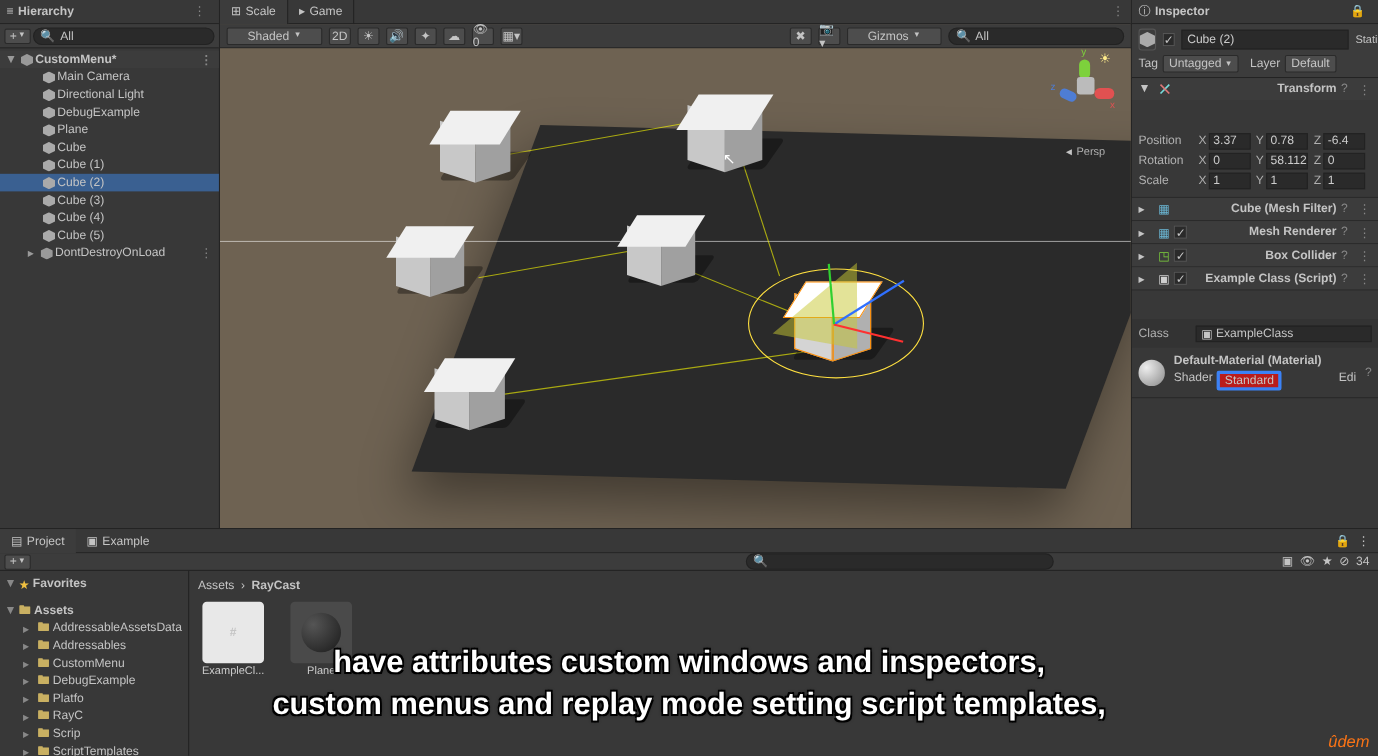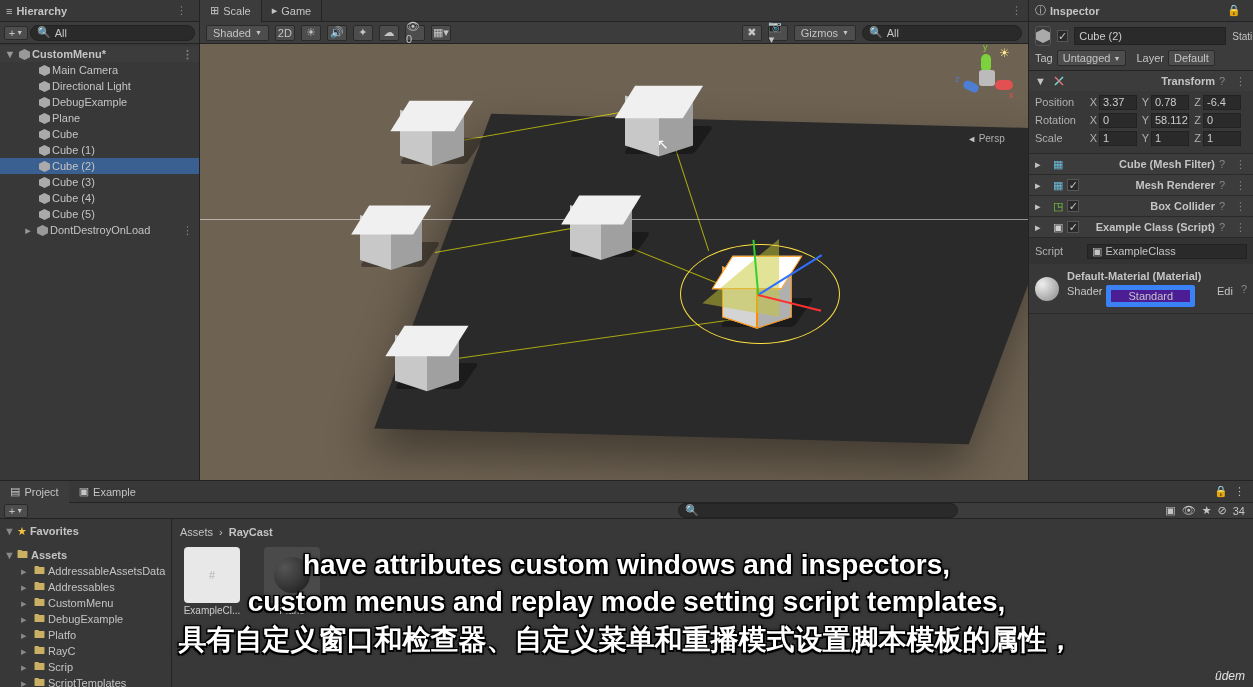--- a/index.html
+++ b/index.html
@@ -22,21 +22,21 @@
 .tree-row .fold { width: 12px; text-align: center; color: #999; }
 .cube-ico { width: 12px; height: 12px; display: inline-flex; align-items: center; justify-content: center; }
 .vdots { margin-left: auto; color: #888; padding-right: 6px; }
 
 
 .center { display: flex; flex-direction: column; background: #6e6252; }
 .tabs { height: 22px; background: #383838; display: flex; align-items: center; border-bottom: 1px solid #232323; }
 .tab { height: 22px; padding: 0 10px; display: flex; align-items: center; gap: 4px; border-right: 1px solid #232323; }
 .tab.active { background: #3c3c3c; }
 .scene-toolbar { height: 22px; background: #3c3c3c; display: flex; align-items: center; padding: 0 6px; gap: 6px; border-bottom: 1px solid #232323; }
-.scene-toolbar .dd { background: #4d4d4d; border: 1px solid #2a2a2a; border-radius: 2px; height: 16px; padding: 0 6px; display: flex; align-items: center; gap: 4px; }
+.scene-toolbar .dd { background: #4d4d4d; border: 1px solid #2a2a2a; border-radius: 2px; height: 16px; padding: 0 18px; display: flex; align-items: center; gap: 4px; }
 .scene-toolbar .ico { width: 20px; height: 16px; display: flex; align-items: center; justify-content: center; background: #4d4d4d; border: 1px solid #2a2a2a; border-radius: 2px; }
 .scene-toolbar .sep { flex: 1; }
 .viewport { flex: 1; position: relative; background: #6e6252; overflow: hidden; }
 
 
 .plane { position: absolute; left: 230px; top: 25px; width: 600px; height: 420px; background: #2a2a2a; transform: skewX(-18deg) scaleY(0.75) rotate(2deg); box-shadow: 0 30px 50px rgba(0,0,0,0.4); }
 .grid-line-h { position: absolute; height: 1px; background: rgba(255,255,255,0.5); width: 2000px; left: -500px; top: 175px; }
 .grid-line-v { position: absolute; width: 1px; background: rgba(255,255,255,0.5); height: 2000px; top: -500px; left: 770px; transform: rotate(-22deg); transform-origin: top; }
 .shadow { position: absolute; background: rgba(0,0,0,0.35); border-radius: 4px; }
 .cube3d { position: absolute; }
@@ -61,21 +61,21 @@
 .insp-name .gobox { width: 20px; height: 20px; border: 1px solid #555; border-radius: 3px; display:flex;align-items:center;justify-content:center;}
 .insp-name input[type=text] { flex: 1; background: #2a2a2a; border: 1px solid #222; height: 18px; padding: 0 4px; color: #ccc; }
 .insp-tagline { display: flex; align-items: center; gap: 4px; padding-top: 4px; font-size: 10px; }
 .insp-tagline .dd { background: #4d4d4d; border: 1px solid #2a2a2a; border-radius: 2px; padding: 1px 5px; display: inline-flex; align-items: center; gap: 3px; }
 
 .comp { border-bottom: 1px solid #2a2a2a; }
 .comp-header { height: 20px; display: flex; align-items: center; padding: 0 6px; gap: 4px; background: #3c3c3c; }
 .comp-header .name { flex: 1; font-weight: bold; text-align: right; }
 .comp-header .ico { width: 14px; }
 .comp-header .help { width: 12px; color: #888; }
-.comp-body { padding: 2px 6px 6px 6px; }
+.comp-body { padding: 2px 6px 6px 6px; margin-top: 26px; }
 .prop-row { display: flex; align-items: center; height: 18px; gap: 2px; }
 .prop-row .lbl { width: 50px; color: #b0b0b0; }
 .prop-row .ax { width: 10px; text-align: right; color: #b0b0b0; }
 .prop-row .val { width: 38px; background: #2a2a2a; border: 1px solid #222; height: 15px; padding: 0 3px; color: #ccc; overflow:hidden;}
 .mat-row { padding: 6px; display: flex; align-items: center; gap: 8px; }
 .mat-ball { width: 24px; height: 24px; background: radial-gradient(circle at 30% 30%, #eee, #888); border-radius: 50%; }
 .add-comp { margin: 10px auto; width: 160px; height: 22px; background: #4d4d4d; border: 1px solid #2a2a2a; border-radius: 3px; display: flex; align-items: center; justify-content: center; }
 
 
 .project-area { grid-column: 1 / 4; background: #383838; border-top: 1px solid #232323; display: flex; flex-direction: column; }
@@ -95,21 +95,21 @@
 .proj-content { flex: 1; padding: 4px 8px; }
 .breadcrumb { height: 18px; display: flex; align-items: center; gap: 6px; color: #b0b0b0; }
 .assets-grid { display: flex; gap: 16px; padding-top: 6px; }
 .asset { width: 64px; display: flex; flex-direction: column; align-items: center; gap: 2px; }
 .asset .thumb { width: 56px; height: 56px; background: #4a4a4a; border-radius: 4px; display: flex; align-items: center; justify-content: center; font-size: 28px; color: #7ab87a; }
 .asset .albl { font-size: 10px; color: #ccc; white-space: nowrap; overflow: hidden; text-overflow: ellipsis; width: 64px; text-align: center; }
 
 
 .subtitle { position: absolute; left: 0; right: 0; bottom: 28px; text-align: center; pointer-events: none; }
 .subtitle .line { font-size: 28px; font-weight: bold; color: #fff; text-shadow: -1.5px -1.5px 0 #000, 1.5px -1.5px 0 #000, -1.5px 1.5px 0 #000, 1.5px 1.5px 0 #000, 0 0 4px #000; line-height: 1.35; }
-.watermark { position: absolute; right: 8px; bottom: 4px; color: #e5e5e5; font-size: 12px; font-style: italic; }
+.watermark { position: absolute; right: 8px; bottom: 4px; color: #f97316; font-size: 15px; font-style: italic; }
 
 
 svg { display: block; }
 .chk { width: 12px; height: 12px; background: #2a2a2a; border: 1px solid #555; display:inline-flex;align-items:center;justify-content:center; }
 </style>
 </head>
 <body>
 
 <div class="app">
 
@@ -466,36 +466,36 @@
             <span class="chk">✓</span>
             <span class="name">Example Class (Script)</span>
             <span class="help">?</span>
             <span class="help">⋮</span>
           </div>
         </div>
       </div>
 
     <div class="comp-body" style="padding:4px 6px;background:#333">
       <div class="prop-row">
-        <span class="lbl" style="width:50px">Script</span>
+        <span class="lbl" style="width:50px">Class</span>
         <div style="flex:1;background:#2a2a2a;border:1px solid #222;height:15px;padding:0 4px;display:flex;align-items:center;gap:3px;color:#999">
           <span>▣</span>
           <span>ExampleClass</span>
         </div>
       </div>
     </div>
 
     <div class="comp">
       <div class="mat-row">
         <div class="mat-ball"></div>
         <div style="flex:1">
           <div style="font-weight:bold">Default-Material (Material)</div>
           <div style="display:flex;gap:4px;padding-top:3px;font-size:10px;color:#999">
             <span>Shader</span>
-            <div class="dd" style="background:#4c1d95;border:5px solid #3b82f6;border-radius:2px;padding:0 17px"><span>Standard</span></div>
+            <div class="dd" style="background:#b91c1c;border:3px solid #3b82f6;border-radius:2px;padding:0 4px"><span>Standard</span></div>
             <span style="margin-left:auto">Edi</span>
           </div>
         </div>
         <span style="color:#888">?</span>
       </div>
     </div>
 
   </div>
 
   <div class="project-area">
@@ -609,15 +609,14 @@
             </div>
           </div>
       </div>
     </div>
   </div>
 </div>
 
 <div class="subtitle">
   <div class="line">have attributes custom windows and inspectors,</div>
   <div class="line">custom menus and replay mode setting script templates,</div>
-  <div class="line">具有自定义窗口和检查器、自定义菜单和重播模式设置脚本模板的属性，</div>
 </div>
 <div class="watermark">ûdem</div>
 
 </body></html>

